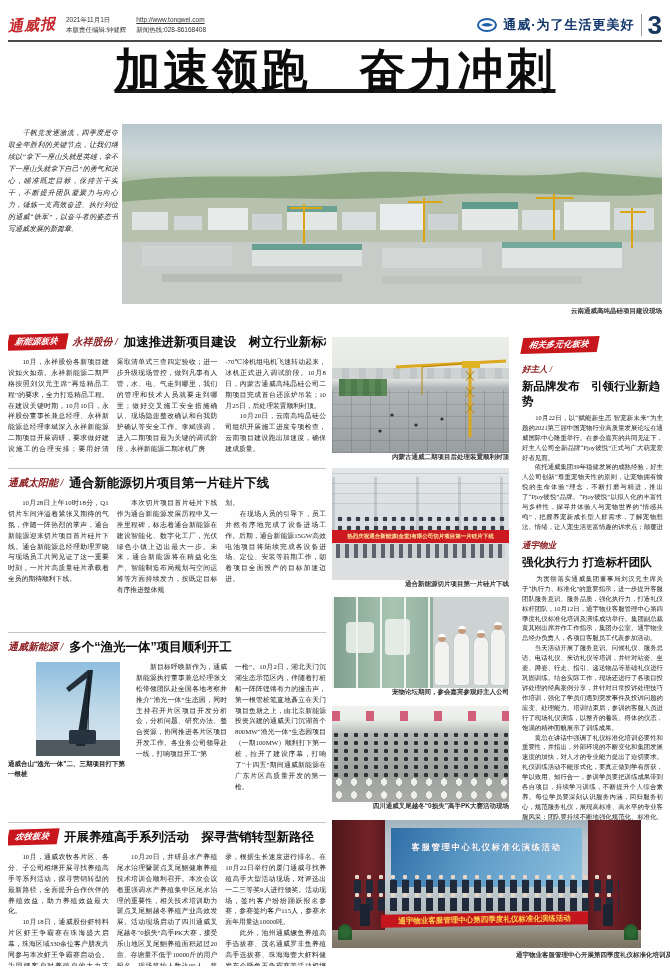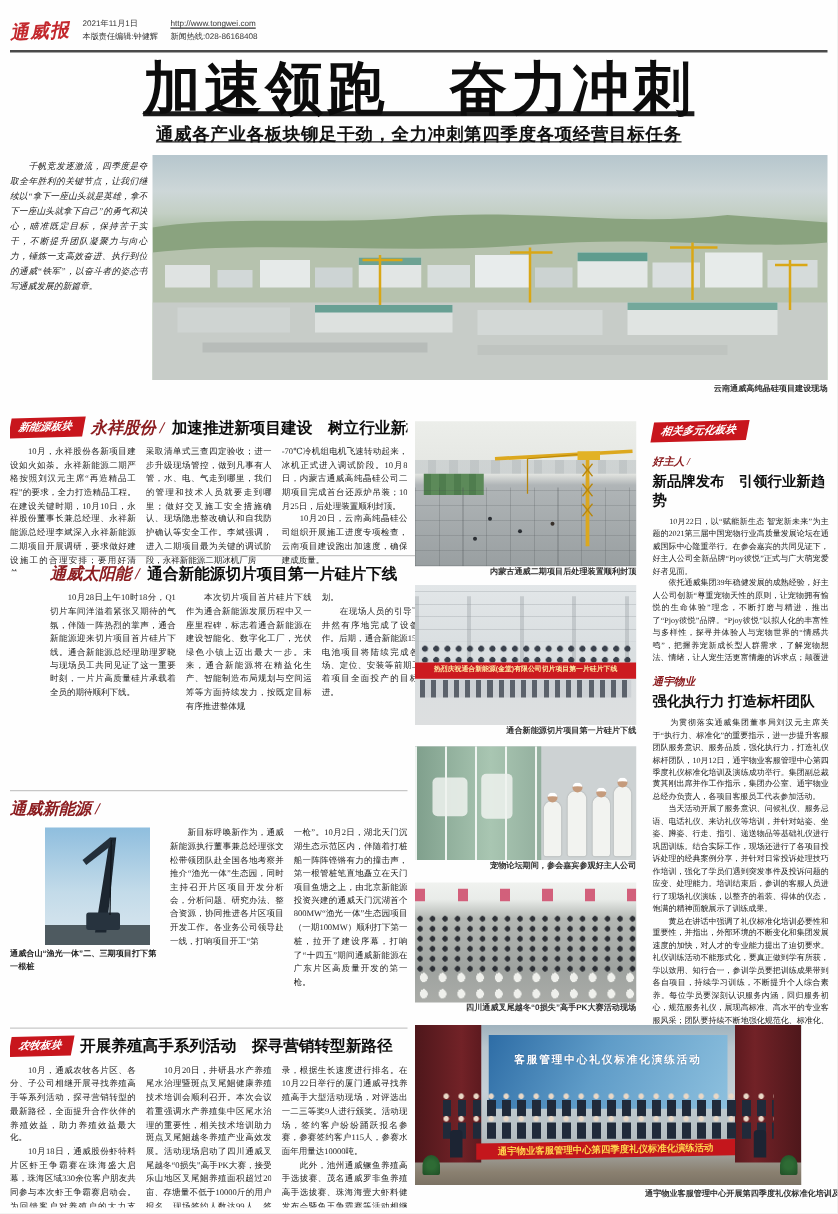--- a/index.html
+++ b/index.html
@@ -34,21 +34,21 @@
   .pcap{font-size:6.5px;font-weight:bold;color:#333;text-align:right;
         font-family:"Liberation Sans",sans-serif;}
   #main-cap{position:absolute;left:122px;top:307px;width:540px;}
   
   .lsec{position:absolute;left:8px;width:318px;overflow:hidden;}
   .lsec.rule{border-top:1px solid #c7c7c7;padding-top:4px;}
   .sec-head{display:flex;align-items:center;gap:6px;height:20px;}
   .flag{background:#c8161d;color:#fff;font-style:italic;font-weight:bold;font-size:8.5px;
         padding:2px 9px 2px 7px;transform:skew(-12deg) rotate(-1.5deg);white-space:nowrap;
         font-family:"Liberation Sans",sans-serif;}
-  .kicker{color:#8c1d20;font-style:italic;font-weight:bold;font-size:13px;white-space:nowrap;}
+  .kicker{color:#8c1d20;font-style:italic;font-weight:bold;font-size:10px;white-space:nowrap;}
   .atitle{font-size:12.5px;font-weight:900;color:#0d0d0d;white-space:nowrap;
         font-family:"Liberation Sans",sans-serif;}
   .cols{display:flex;gap:8px;margin-top:5px;}
   .bcol{flex:1;font-size:6.8px;line-height:1.6;text-align:justify;color:#1c1c1c;
         white-space:pre-line;overflow:hidden;}
   
   .s3wrap{display:flex;gap:8px;margin-top:5px;}
   .s3left{width:120px;flex:none;}
   #p-pile{position:relative;margin-left:28px;width:84px;height:94px;
         background:linear-gradient(180deg,#8fbede 0%,#c3dbe9 55%,#dbe7ef 100%);}
@@ -143,25 +143,35 @@
     <div class="hdr-info">
       <div class="hdr-col">
         <span class="hdr-small">2021年11月1日</span>
         <span class="hdr-small">本版责任编辑:钟健辉</span>
       </div>
       <div class="hdr-col">
         <span class="hdr-small hdr-url">http://www.tongwei.com</span>
         <span class="hdr-small">新闻热线:028-86168408</span>
       </div>
     </div>
+    <div class="hdr-right">
+      <span>
+        <svg width="20" height="14" viewBox="0 0 20 14">
+          <ellipse cx="10" cy="7" rx="9" ry="6" fill="none" stroke="#1f5fa8" stroke-width="2"></ellipse>
+          <path d="M4,7 Q10,3 16,7 Q10,10 4,7 Z" fill="#1f5fa8"></path>
+        </svg>
+      </span>
+      <span class="slogan">通威·为了生活更美好</span>
+      <span class="pg-div"></span>
+      <span class="pg-num">3</span>
+    </div>
   </div>
 
   <div id="hl">
     <div class="hl-title">加速领跑　奋力冲刺</div>
-    <div class="hl-deck">通威各产业各板块铆足干劲，全力冲刺第四季度各项经营目标任务</div>
   </div>
 
   <div id="lead-ed">
     <p>　　千帆竞发逐激流，四季度是夺取全年胜利的关键节点，让我们继续以“拿下一座山头就是英雄，拿不下一座山头就拿下自己”的勇气和决心，瞄准既定目标，保持苦干实干，不断提升团队凝聚力与向心力，锤炼一支高效奋进、执行到位的通威“铁军”，以奋斗者的姿态书写通威发展的新篇章。</p>
 
   </div>
 
   <div id="main-photo" class="photo">
     <svg width="540" height="180" viewBox="0 0 540 180" preserveAspectRatio="none">
       <path d="M0,58 C60,48 140,56 210,50 C300,42 380,58 460,48 L540,54 L540,180 L0,180 Z" fill="#8aa37f"></path>
@@ -210,36 +220,37 @@
       <span class="atitle">加速推进新项目建设　树立行业新标杆</span>
     </div>
     <div class="cols" style="height:100px;">
       <div class="bcol">　　10月，永祥股份各新项目建设如火如荼。永祥新能源二期严格按照刘汉元主席“再造精品工程”的要求，全力打造精品工程。在建设关键时期，10月10日，永祥股份董事长兼总经理、永祥新能源总经理李斌深入永祥新能源二期项目开展调研，要求做好建设施工的合理安排；要用好清单，</div>
       <div class="bcol">采取清单式三查四定验收；进一步升级现场管控，做到凡事有人管，水、电、气走到哪里，我们的管理和技术人员就要走到哪里；做好交叉施工安全措施确认、现场隐患整改确认和自我防护确认等安全工作。李斌强调，进入二期项目最为关键的调试阶段，永祥新能源二期冰机厂房</div>
       <div class="bcol">-70℃冷机组电机飞速转动起来，冰机正式进入调试阶段。10月8日，内蒙古通威高纯晶硅公司二期项目完成首台还原炉吊装；10月25日，后处理装置顺利封顶。
 　　10月20日，云南高纯晶硅公司组织开展施工进度专项检查，云南项目建设跑出加速度，确保建成质量。</div>
     </div>
   </div>
 
-  <div class="lsec rule" style="top:444px;height:170px;margin-left:32px;">
+  <div class="lsec rule" style="top:468px;height:170px;">
     <div class="sec-head">
       <span class="kicker">通威太阳能 /</span>
       <span class="atitle">通合新能源切片项目第一片硅片下线</span>
     </div>
     <div class="cols" style="height:134px;">
       <div class="bcol">　　10月28日上午10时18分，Q1切片车间洋溢着紧张又期待的气氛，伴随一阵热烈的掌声，通合新能源迎来切片项目首片硅片下线。通合新能源总经理助理罗晓与现场员工共同见证了这一重要时刻，一片片高质量硅片承载着全员的期待顺利下线。</div>
       <div class="bcol">　　本次切片项目首片硅片下线作为通合新能源发展历程中又一座里程碑，标志着通合新能源在建设智能化、数字化工厂，光伏绿色小镇上迈出最大一步。未来，通合新能源将在精益化生产、智能制造布局规划与空间运筹等方面持续发力，按既定目标有序推进整体规</div>
       <div class="bcol">划。
 　　在现场人员的引导下，员工井然有序地完成了设备进场工作。后期，通合新能源15GW高效电池项目将陆续完成各设备进场、定位、安装等前期工作，朝着项目全面投产的目标加速迈进。</div>
     </div>
   </div>
 
   <div class="lsec rule" style="top:632px;height:188px;">
     <div class="sec-head">
       <span class="kicker">通威新能源 /</span>
+      <span class="atitle">多个“渔光一体”项目顺利开工</span>
     </div>
     <div class="s3wrap" style="height:156px;">
       <div class="s3left">
         <div id="p-pile" class="photo">
           <svg width="84" height="94" viewBox="0 0 84 94">
             <rect x="0" y="78" width="84" height="16" fill="#4e5a60"></rect>
             <path d="M40,84 L52,8 L57,8 L49,84 Z" fill="#1c2630"></path>
             <path d="M52,8 L30,26 L33,30 L55,13 Z" fill="#232f3a"></path>
             <rect x="33" y="68" width="27" height="14" rx="2" fill="#27333e"></rect>
             <line x1="53" y1="10" x2="52" y2="70" stroke="#10161c" stroke-width="1"></line>

